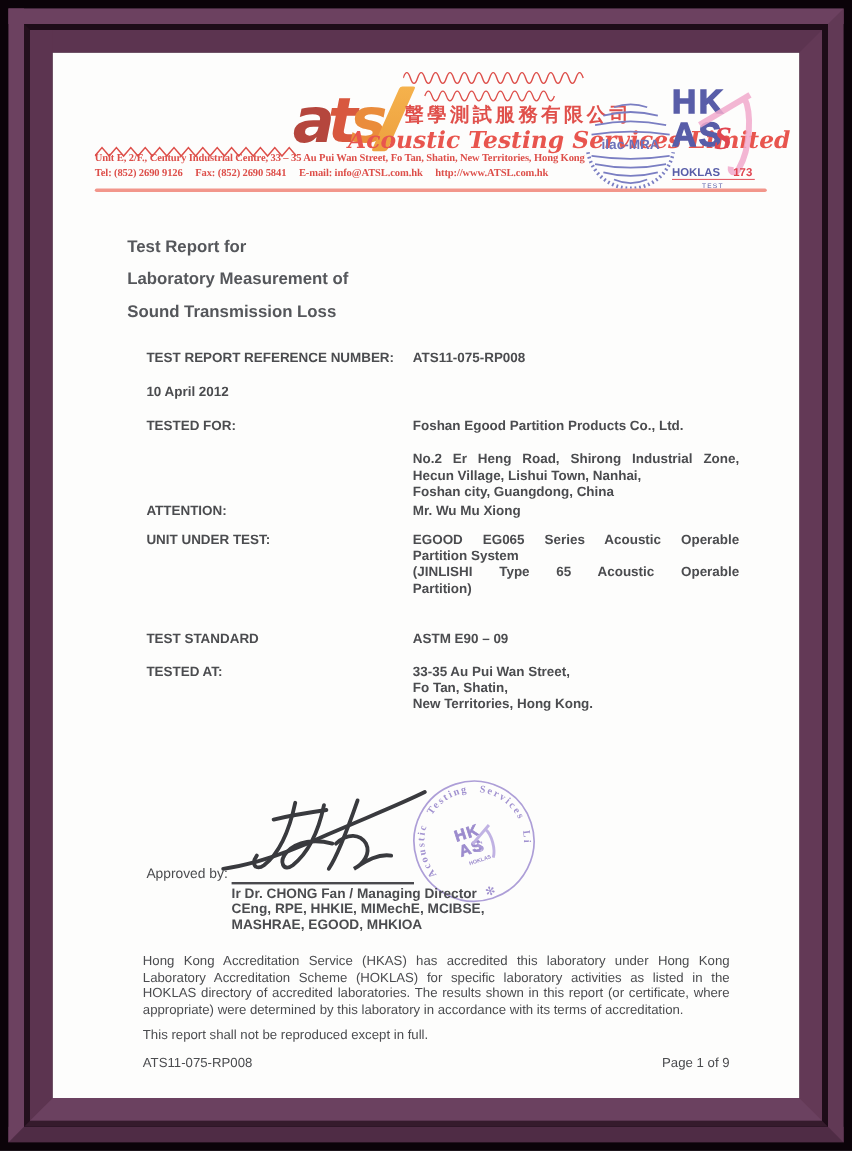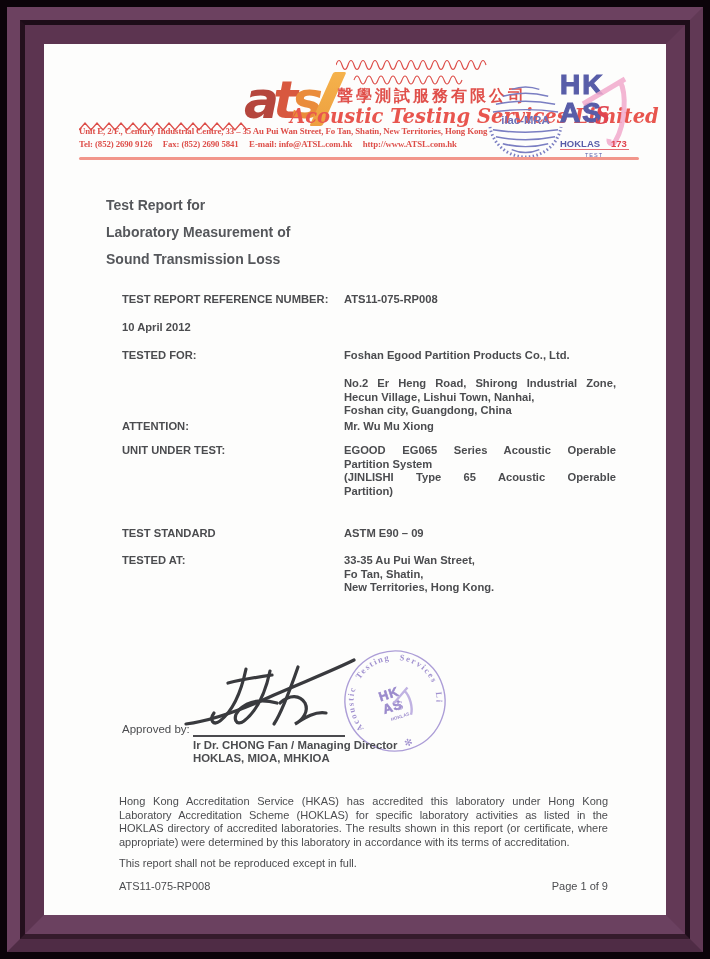--- a/index.html
+++ b/index.html
@@ -189,21 +189,22 @@
         <text x="0" y="10" font-size="12" font-weight="bold" font-style="italic" fill="#9784cc" font-family="Liberation Serif, serif">S</text>
         <text x="0" y="18" text-anchor="middle" font-size="4.5" font-weight="bold" fill="#8672c2" font-family="Liberation Sans, sans-serif">HOKLAS</text>
       </g>
     </g>
   </svg>
 
   <div class="abs approved">Approved by:</div>
   <div class="abs sigline"></div>
   <div class="abs sigblock">
     <div>Ir Dr. CHONG Fan / Managing Director</div>
-    <div>HOKLAS, MIOA, MHKIOA</div>
+    <div>CEng, RPE, HHKIE, MIMechE, MCIBSE,</div>
+    <div>MASHRAE, EGOOD, MHKIOA</div>
   </div>
 
   <div class="abs foot-para">Hong Kong Accreditation Service (HKAS) has accredited this laboratory under Hong Kong Laboratory Accreditation Scheme (HOKLAS) for specific laboratory activities as listed in the HOKLAS directory of accredited laboratories. The results shown in this report (or certificate, where appropriate) were determined by this laboratory in accordance with its terms of accreditation.</div>
   <div class="abs foot-note">This report shall not be reproduced except in full.</div>
   <div class="abs refrow">
     <span>ATS11-075-RP008</span>
     <span>Page 1 of 9</span>
   </div>
 
 </div>

